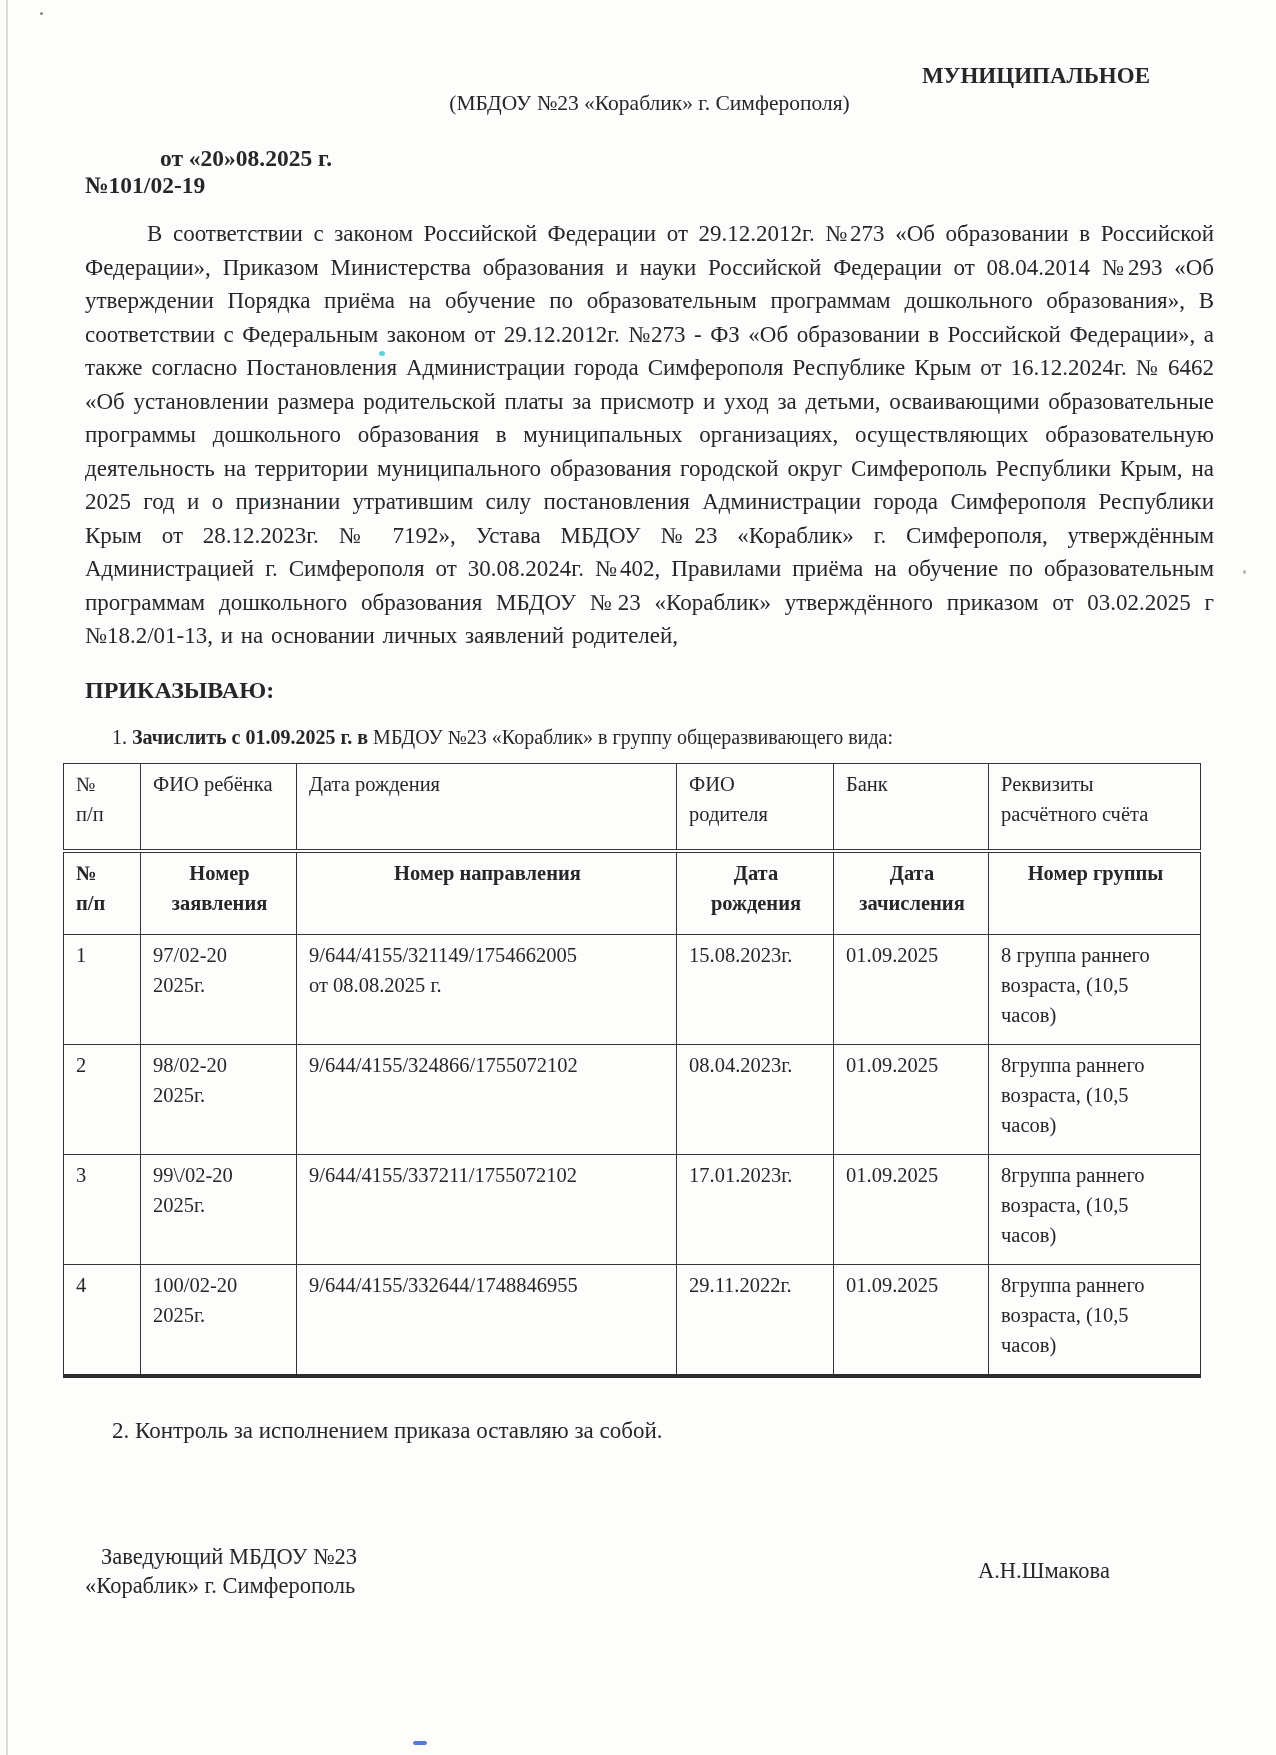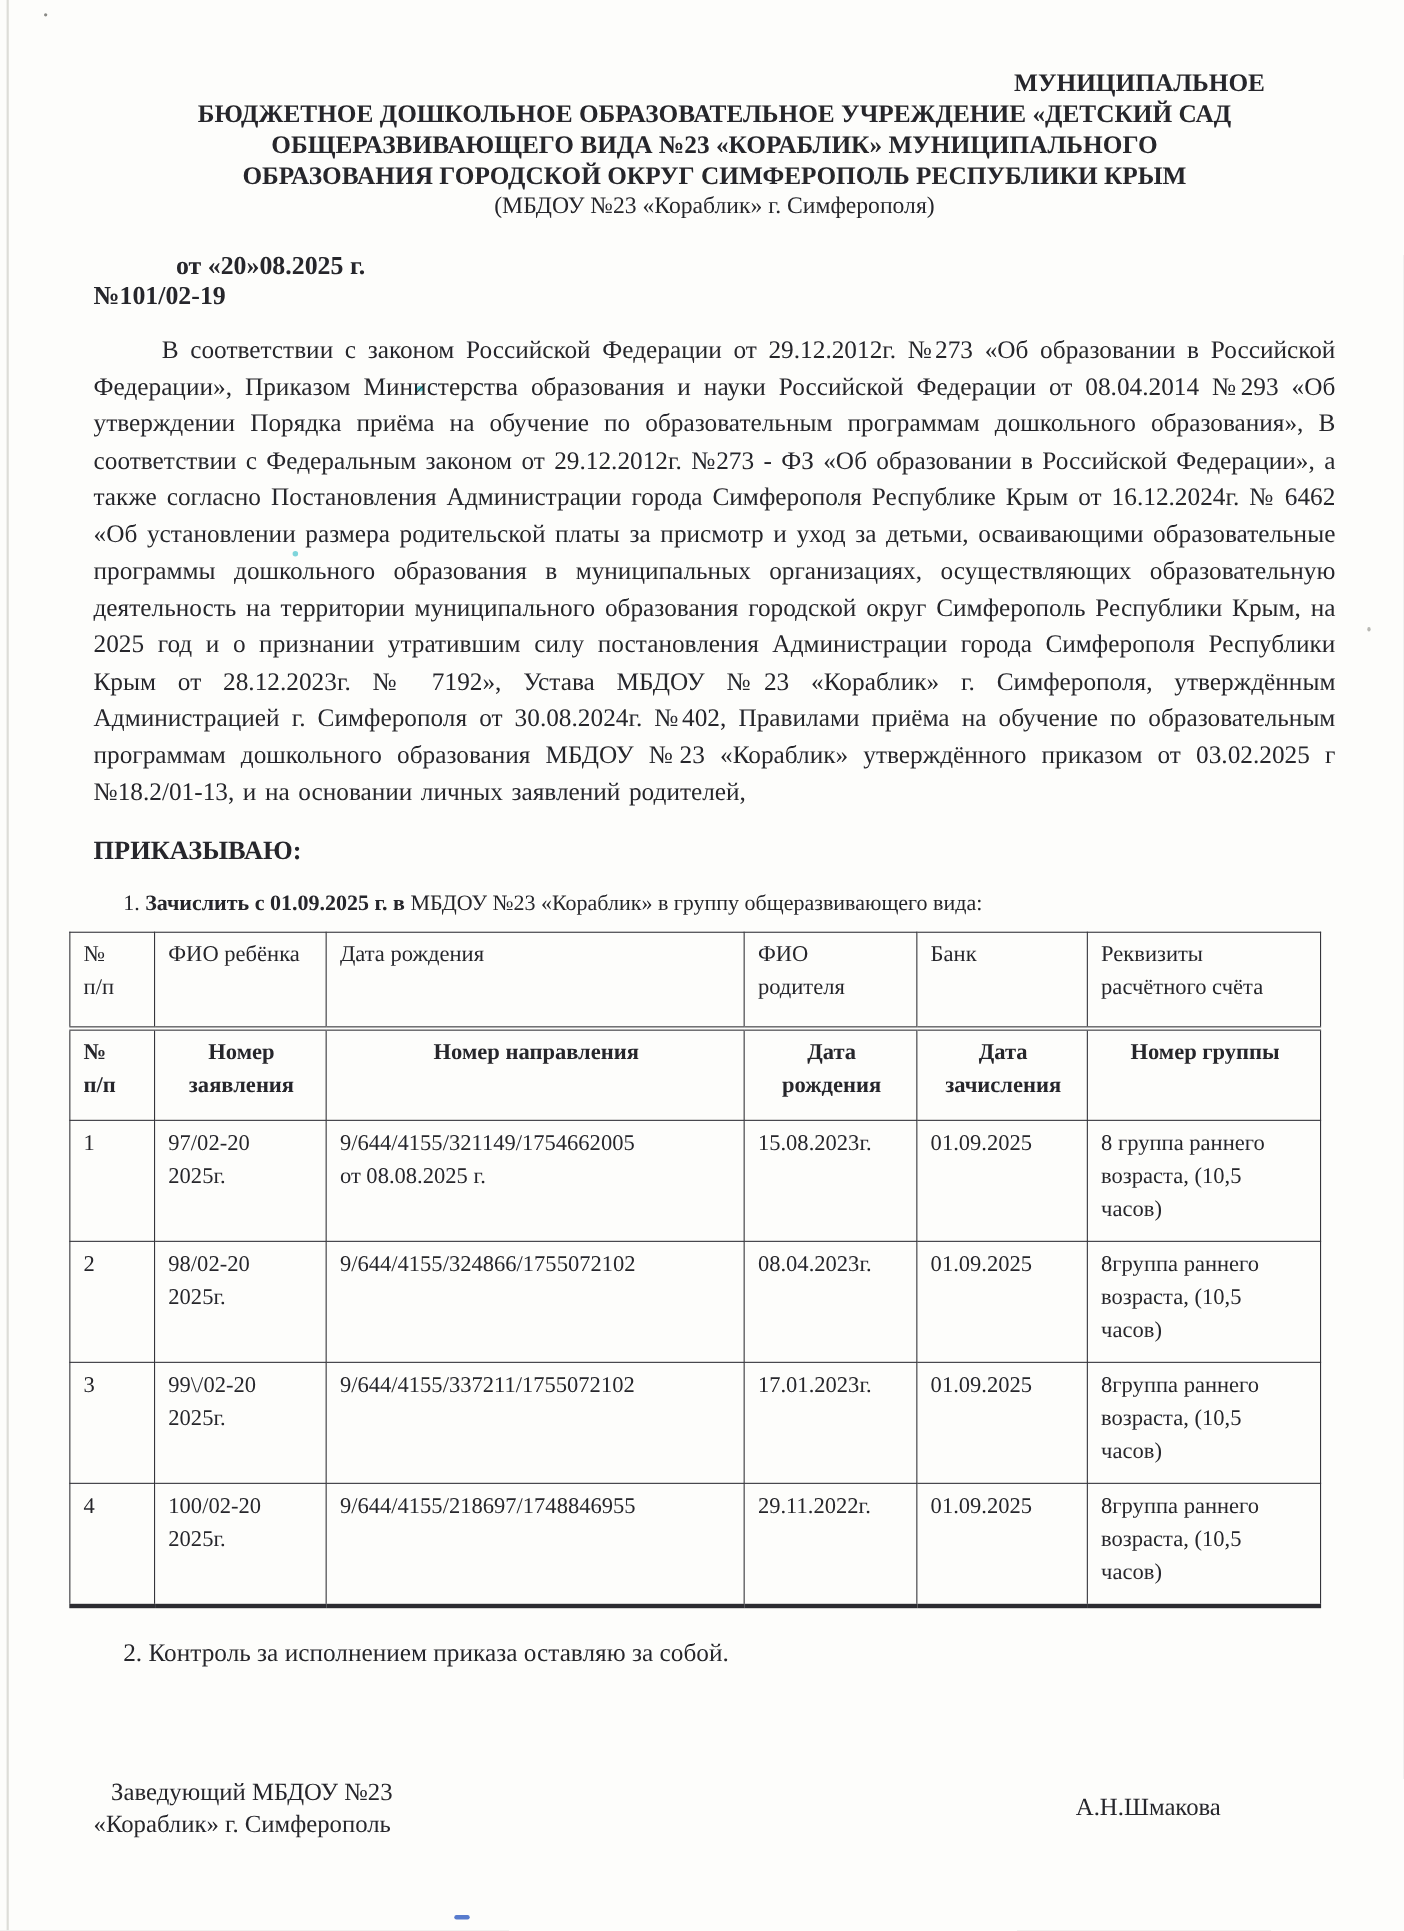--- a/index.html
+++ b/index.html
@@ -44,21 +44,21 @@
     font-size:20.5px;line-height:30px;}
   table.enroll td{border:1.7px solid #35353b;vertical-align:top;
     padding:5px 10px 8px 12px;white-space:pre-line;overflow:hidden;}
   tr.hdr1 td{border-bottom:4px double #35353b;height:72px;}
   tr.hdr2 td{font-weight:bold;text-align:center;height:68px;}
   tr.hdr2 td.first{text-align:left;}
   tr.last td{border-bottom:4px solid #2c2c31;}
   tr.data td{height:96px;}
   td.c1{padding-left:10px;}
 
-  .item2{margin-top:28px;padding-left:27px;font-size:23px;}
+  .item2{margin-top:40px;padding-left:27px;font-size:23px;}
 
   .sig{position:relative;margin-top:98px;height:80px;font-size:22.5px;line-height:29px;}
   .sig .pos{position:absolute;left:0;top:0;}
   .sig .pos .l1{padding-left:16px;}
   .sig .name{position:absolute;left:893px;top:14px;}
 
   
   .edge-line{position:absolute;left:6px;top:0;width:2px;height:1755px;
     background:#c3c3bc;opacity:.55;}
   .speck{position:absolute;border-radius:50%;}
@@ -77,23 +77,20 @@
   <div class="edge-line"></div>
   <div class="speck sp1"></div>
   <div class="speck sp2"></div>
   <div class="speck sp3"></div>
   <div class="speck sp4"></div>
   <div class="speck sp5"></div>
 
   <div class="content">
 
     <div class="org-line1">МУНИЦИПАЛЬНОЕ</div>
-    <div class="org-main">БЮДЖЕТНОЕ ДОШКОЛЬНОЕ ОБРАЗОВАТЕЛЬНОЕ УЧРЕЖДЕНИЕ «ДЕТСКИЙ САД
-ОБЩЕРАЗВИВАЮЩЕГО ВИДА №23 «КОРАБЛИК» МУНИЦИПАЛЬНОГО
-ОБРАЗОВАНИЯ ГОРОДСКОЙ ОКРУГ СИМФЕРОПОЛЬ РЕСПУБЛИКИ КРЫМ</div>
     <div class="org-short">(МБДОУ №23 «Кораблик» г. Симферополя)</div>
 
 
     <div class="date-row">
       <span class="d">от «20»08.2025 г.</span>
       <span class="n">№101/02-19</span>
     </div>
 
 
     <div class="body-par">В соответствии с законом Российской Федерации от 29.12.2012г. №273 «Об образовании в Российской Федерации», Приказом Министерства образования и науки Российской Федерации от 08.04.2014 №293 «Об утверждении Порядка приёма на обучение по образовательным программам дошкольного образования», В соответствии с Федеральным законом от 29.12.2012г. №273 - ФЗ «Об образовании в Российской Федерации», а также согласно Постановления Администрации города Симферополя Республике Крым от 16.12.2024г. № 6462 «Об установлении размера родительской платы за присмотр и уход за детьми, осваивающими образовательные программы дошкольного образования в муниципальных организациях, осуществляющих образовательную деятельность на территории муниципального образования городской округ Симферополь Республики Крым, на 2025 год и о признании утратившим силу постановления Администрации города Симферополя Республики Крым от 28.12.2023г. № 7192», Устава МБДОУ №23 «Кораблик» г. Симферополя, утверждённым Администрацией г. Симферополя от 30.08.2024г. №402, Правилами приёма на обучение по образовательным программам дошкольного образования МБДОУ №23 «Кораблик» утверждённого приказом от 03.02.2025 г №18.2/01-13, и на основании личных заявлений родителей,</div>
@@ -166,21 +163,21 @@
           <td>17.01.2023г.</td>
           <td>01.09.2025</td>
           <td>8группа раннего
 возраста,  (10,5
 часов)</td>
         </tr>
         <tr class="data last">
           <td class="c1">4</td>
           <td>100/02-20
 2025г.</td>
-          <td>9/644/4155/218697/1748846955</td>
+          <td>9/644/4155/332644/1748846955</td>
           <td>29.11.2022г.</td>
           <td>01.09.2025</td>
           <td>8группа раннего
 возраста,  (10,5
 часов)</td>
         </tr>
       </tbody>
     </table>
 
     <div class="item2">2. Контроль за исполнением приказа оставляю за собой.</div>

